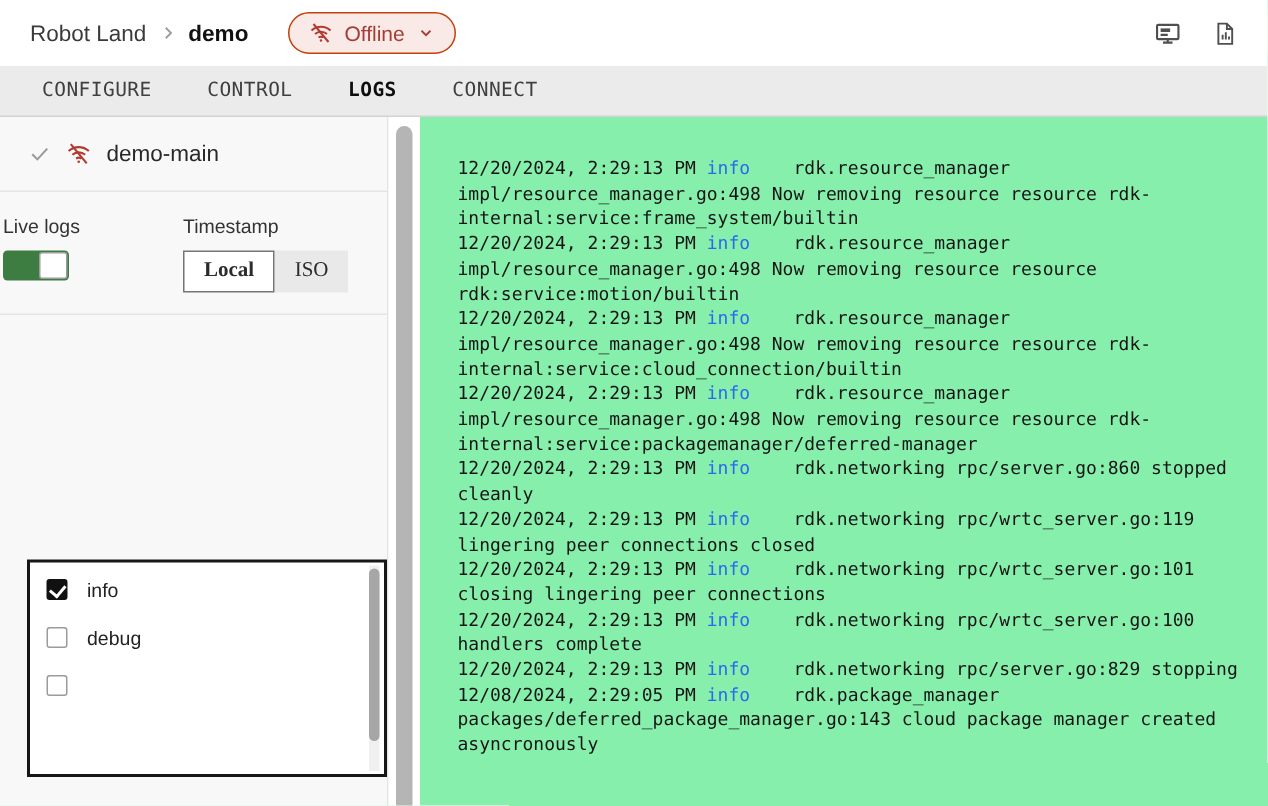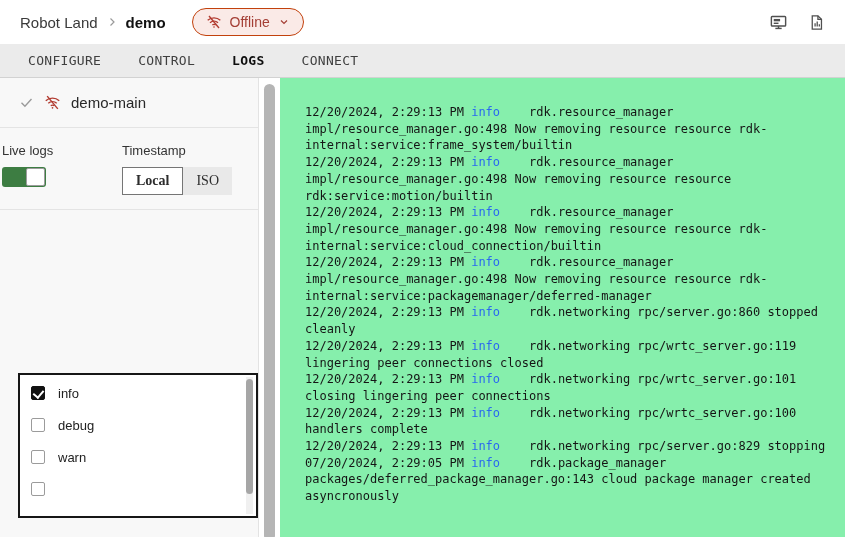--- a/index.html
+++ b/index.html
@@ -186,24 +186,20 @@
           <div class="levels-option">
             <span class="checkbox checked"></span>
             <span>info</span>
           </div>
           <div class="levels-option">
             <span class="checkbox"></span>
             <span>debug</span>
           </div>
           <div class="levels-option">
             <span class="checkbox"></span>
-            <span>warn</span>
-          </div>
-          <div class="levels-option">
-            <span class="checkbox"></span>
             <span></span>
           </div>
         </div>
       <div class="dropdown-scrollbar">
         <div class="dropdown-thumb"></div>
       </div>
     </div>
   </aside>
 
   <div class="scroll-strip">
@@ -214,17 +210,17 @@
     <div class="log-content">
         <div class="log-entry"><span>12/20/2024, 2:29:13 PM </span><span class="log-level">info</span><span>    rdk.resource_manager impl/resource_manager.go:498 Now removing resource resource rdk-internal:service:frame_system/builtin</span></div>
         <div class="log-entry"><span>12/20/2024, 2:29:13 PM </span><span class="log-level">info</span><span>    rdk.resource_manager impl/resource_manager.go:498 Now removing resource resource rdk:service:motion/builtin</span></div>
         <div class="log-entry"><span>12/20/2024, 2:29:13 PM </span><span class="log-level">info</span><span>    rdk.resource_manager impl/resource_manager.go:498 Now removing resource resource rdk-internal:service:cloud_connection/builtin</span></div>
         <div class="log-entry"><span>12/20/2024, 2:29:13 PM </span><span class="log-level">info</span><span>    rdk.resource_manager impl/resource_manager.go:498 Now removing resource resource rdk-internal:service:packagemanager/deferred-manager</span></div>
         <div class="log-entry"><span>12/20/2024, 2:29:13 PM </span><span class="log-level">info</span><span>    rdk.networking rpc/server.go:860 stopped cleanly</span></div>
         <div class="log-entry"><span>12/20/2024, 2:29:13 PM </span><span class="log-level">info</span><span>    rdk.networking rpc/wrtc_server.go:119 lingering peer connections closed</span></div>
         <div class="log-entry"><span>12/20/2024, 2:29:13 PM </span><span class="log-level">info</span><span>    rdk.networking rpc/wrtc_server.go:101 closing lingering peer connections</span></div>
         <div class="log-entry"><span>12/20/2024, 2:29:13 PM </span><span class="log-level">info</span><span>    rdk.networking rpc/wrtc_server.go:100 handlers complete</span></div>
         <div class="log-entry"><span>12/20/2024, 2:29:13 PM </span><span class="log-level">info</span><span>    rdk.networking rpc/server.go:829 stopping</span></div>
-        <div class="log-entry"><span>07/20/2024, 2:29:05 PM </span><span class="log-level">info</span><span>    rdk.package_manager packages/deferred_package_manager.go:143 cloud package manager created asyncronously</span></div>
+        <div class="log-entry"><span>12/08/2024, 2:29:05 PM </span><span class="log-level">info</span><span>    rdk.package_manager packages/deferred_package_manager.go:143 cloud package manager created asyncronously</span></div>
       </div>
   </main>
 
 </div>
 
 </body></html>

